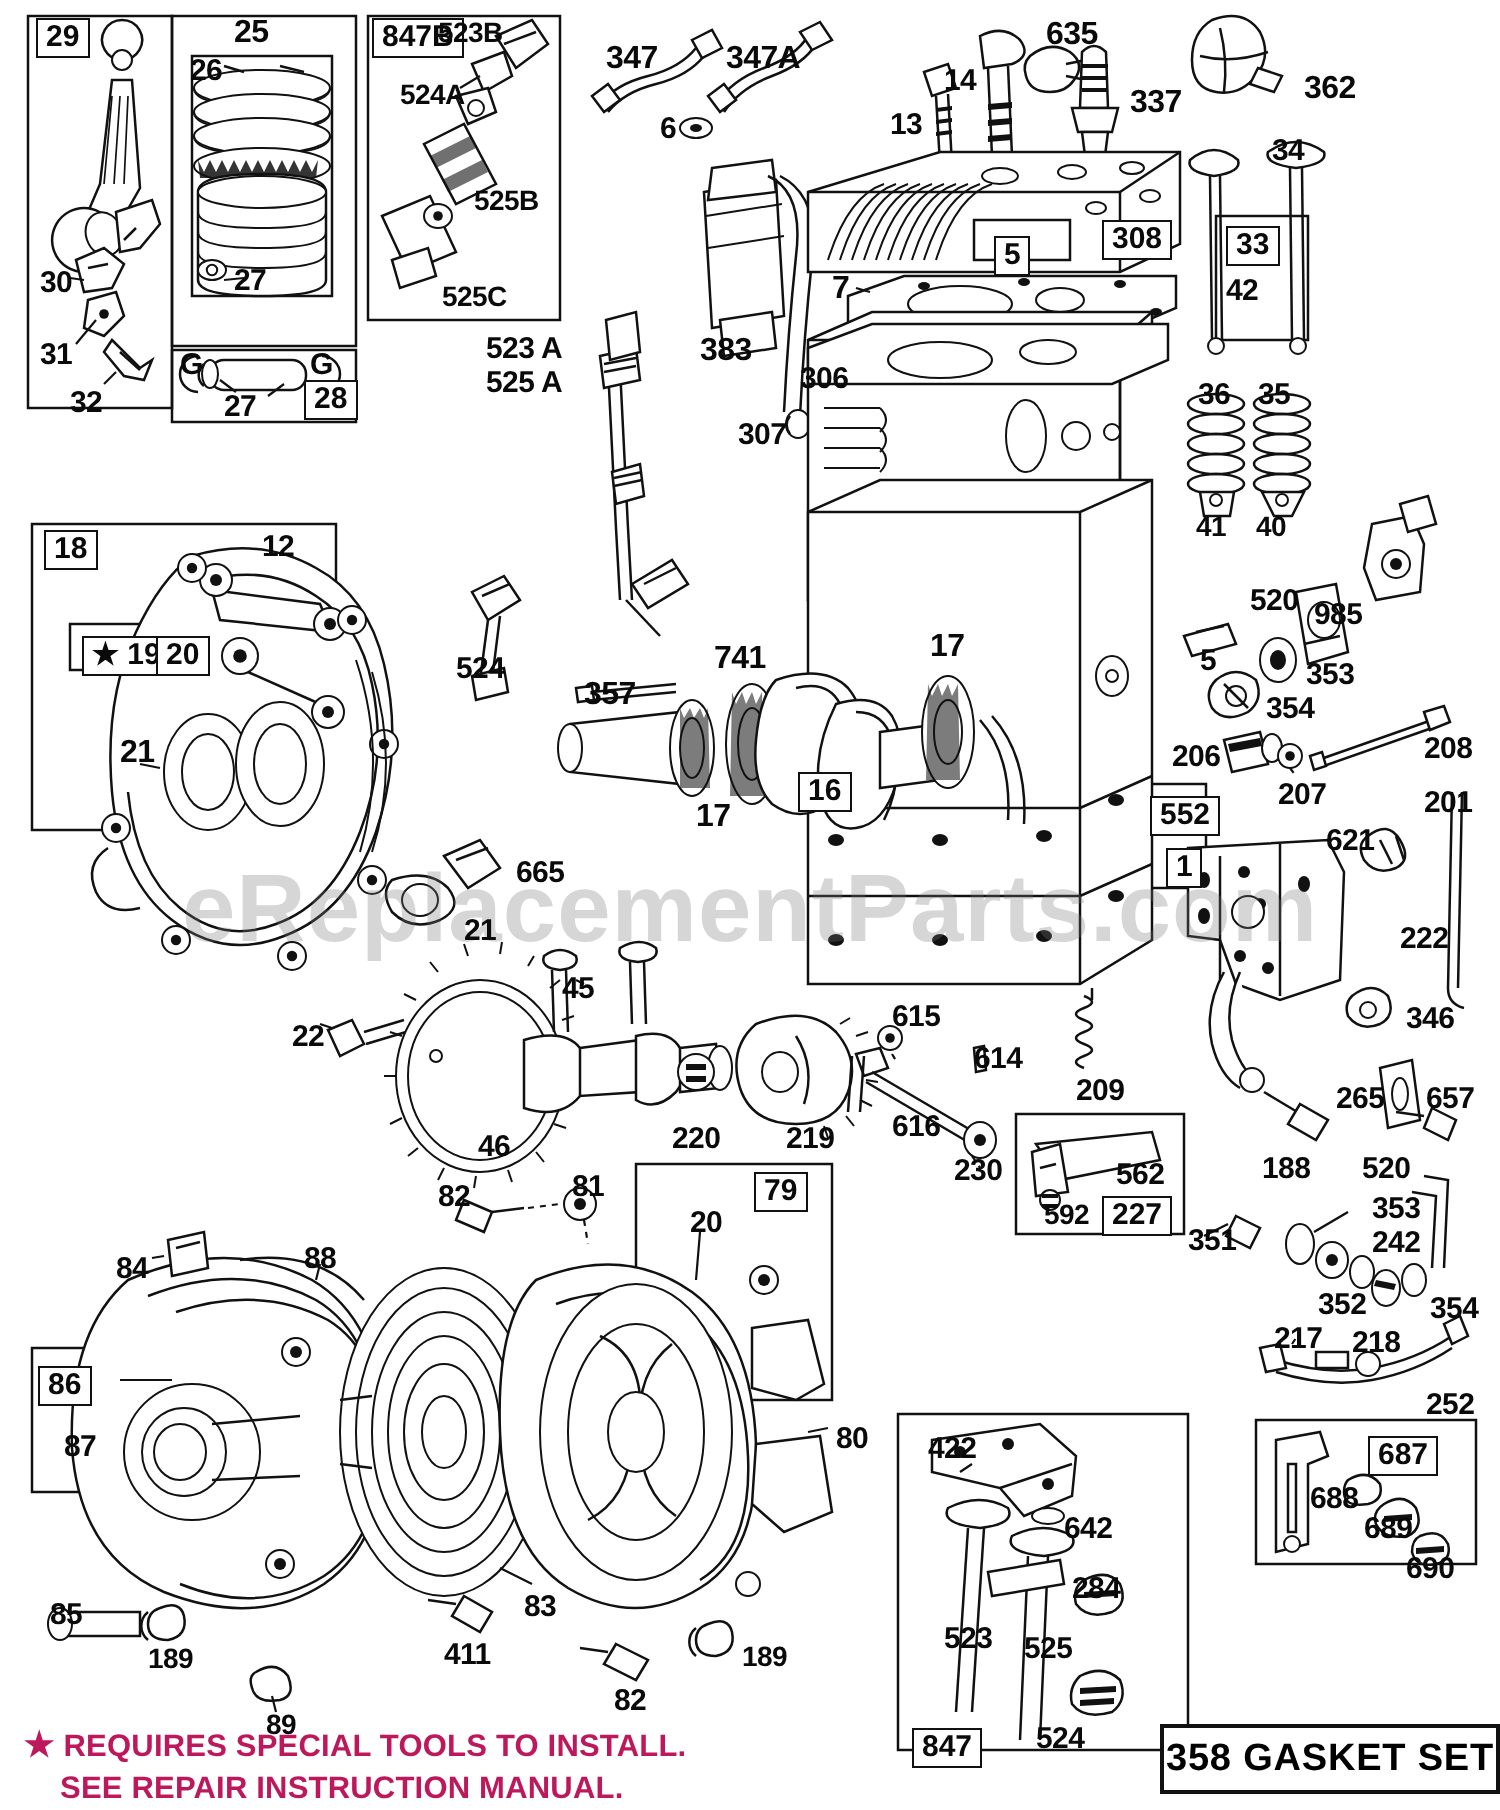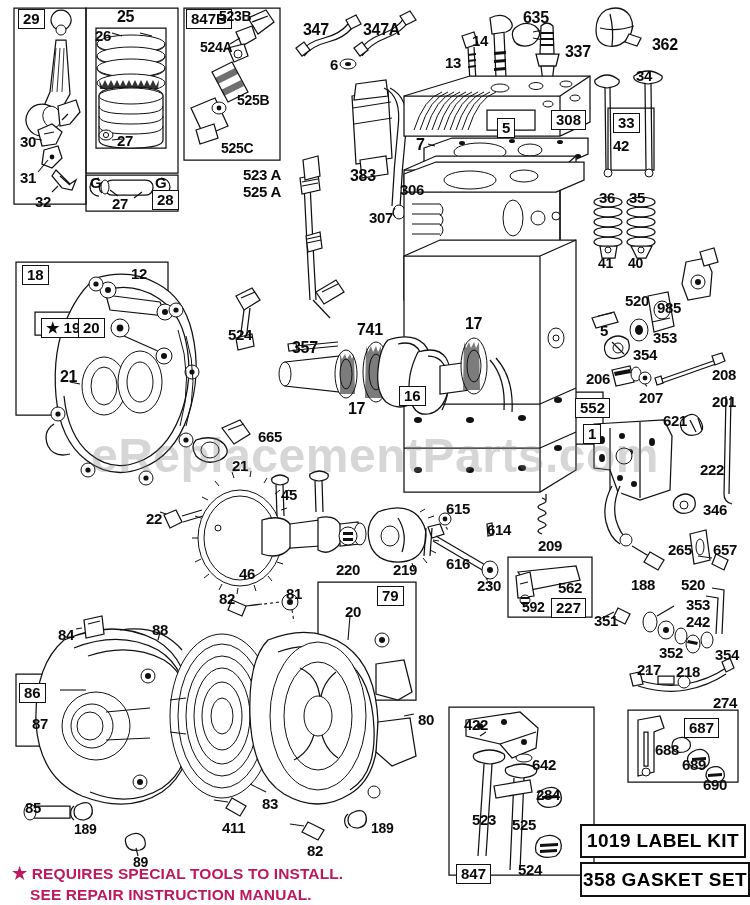--- a/index.html
+++ b/index.html
@@ -827,21 +827,21 @@
       <div class="lbl s15" style="left: 713px; top: 542px;">657</div>
       <div class="lbl s15" style="left: 631px; top: 577px;">188</div>
       <div class="lbl s15" style="left: 594px; top: 613px;">351</div>
       <div class="lbl s15" style="left: 681px; top: 577px;">520</div>
       <div class="lbl s15" style="left: 686px; top: 597px;">353</div>
       <div class="lbl s15" style="left: 686px; top: 614px;">242</div>
       <div class="lbl s15" style="left: 659px; top: 645px;">352</div>
       <div class="lbl s15" style="left: 715px; top: 647px;">354</div>
       <div class="lbl s15" style="left: 637px; top: 662px;">217</div>
       <div class="lbl s15" style="left: 676px; top: 664px;">218</div>
-      <div class="lbl s15" style="left: 713px; top: 695px;">274</div>
+      <div class="lbl s15" style="left: 713px; top: 695px;">252</div>
       <div class="boxlbl " style="left: 22px; top: 265px;">18</div>
       <div class="lbl s15" style="left: 131px; top: 266px;">12</div>
       <div class="boxlbl " style="left: 41px; top: 318px;">★ 19</div>
       <div class="boxlbl " style="left: 78px; top: 318px;">20</div>
       <div class="lbl s16" style="left: 60px; top: 369px;">21</div>
       <div class="lbl s15" style="left: 258px; top: 429px;">665</div>
       <div class="lbl s15" style="left: 232px; top: 458px;">21</div>
       <div class="lbl s15" style="left: 146px; top: 511px;">22</div>
       <div class="lbl s15" style="left: 228px; top: 327px;">524</div>
       <div class="lbl s16" style="left: 292px; top: 340px;">357</div>
@@ -885,21 +885,20 @@
       <div class="lbl s15" style="left: 472px; top: 812px;">523</div>
       <div class="lbl s15" style="left: 512px; top: 817px;">525</div>
       <div class="boxlbl " style="left: 456px; top: 864px;">847</div>
       <div class="lbl s15" style="left: 518px; top: 862px;">524</div>
       <div class="boxlbl " style="left: 684px; top: 718px;">687</div>
       <div class="lbl s15" style="left: 655px; top: 742px;">688</div>
       <div class="lbl s15" style="left: 682px; top: 757px;">689</div>
       <div class="lbl s15" style="left: 703px; top: 777px;">690</div>
     </div>
 
-  <div class="kit" id="kit0" style="left:580px;top:824px;width:162px;height:30px;">1019 LABEL KIT</div>
   <div class="kit" id="kit1" style="left:580px;top:862px;width:166px;height:31px;">358 GASKET SET</div>
 
   <div class="note" style="left:12px;top:864px;">
     <span class="starglyph">★</span>
     <span>REQUIRES SPECIAL TOOLS TO INSTALL.</span>
     <br>
     <span style="display:inline-block;width:18px;"></span><span>SEE REPAIR INSTRUCTION MANUAL.</span>
   </div>
 
 </div>

